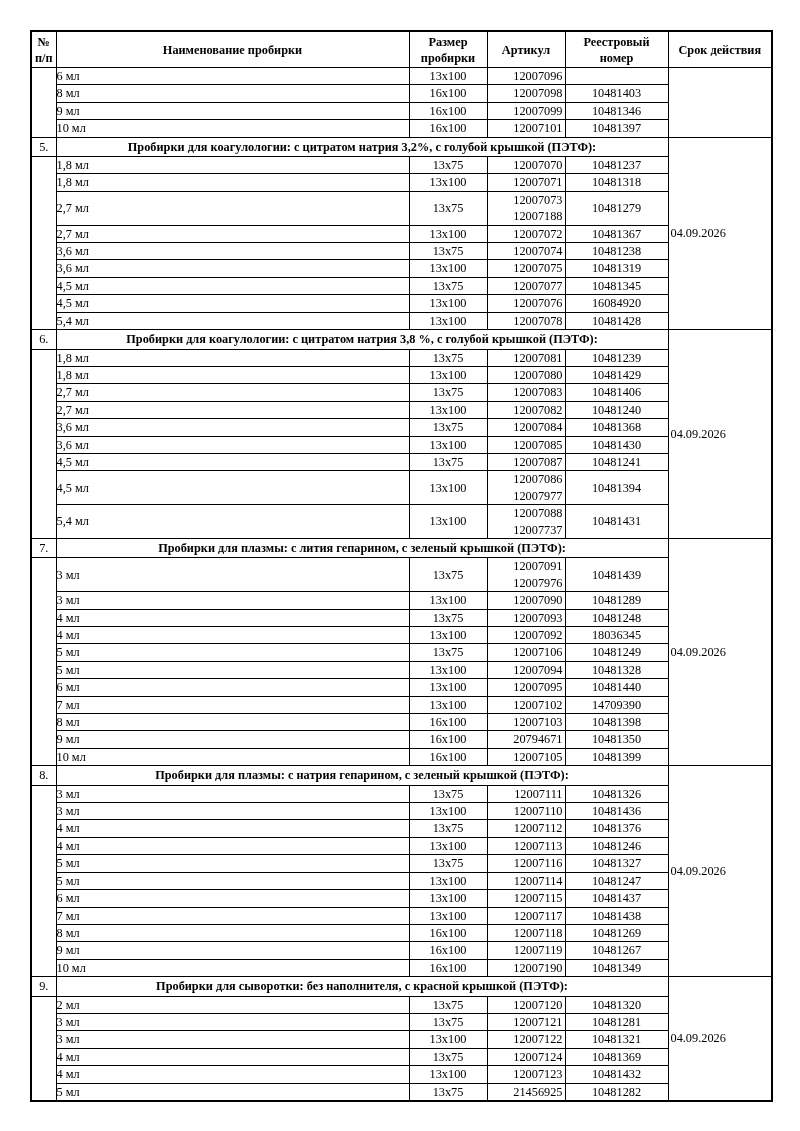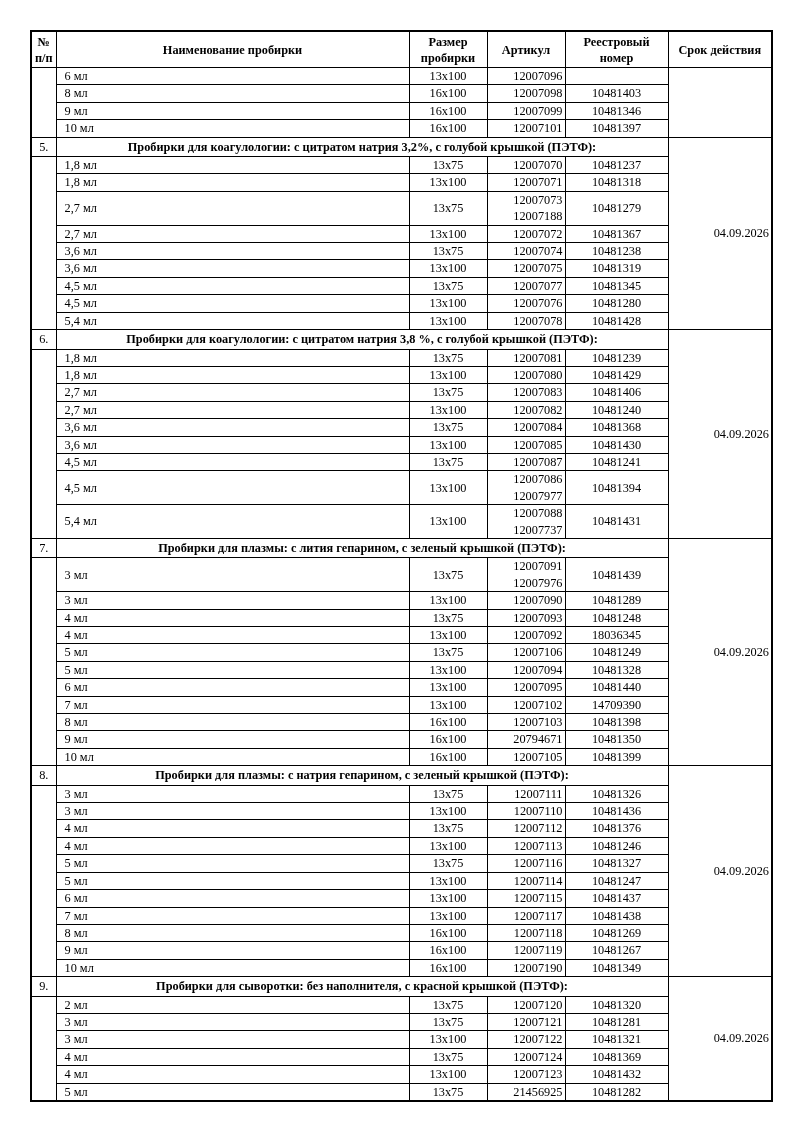--- a/index.html
+++ b/index.html
@@ -43,39 +43,39 @@
   }
   th {
     font-weight: bold;
     text-align: center;
     height: 33px;
     line-height: 16px;
     padding: 1px 1px;
   }
   td.cell-name {
     text-align: left;
-    padding-left: 8px;
+    padding-left: 0;
   }
   td.cell-center {
     text-align: center;
   }
   td.cell-article {
     text-align: right;
     white-space: pre-line;
   }
   td.cell-num {
     text-align: center;
   }
   td.cell-section {
     font-weight: bold;
     text-align: center;
     padding: 1px 17px;
   }
   td.cell-valid {
-    text-align: right;
+    text-align: left;
   }
 </style>
 </head>
 <body>
 
 <div class="page">
   <table class="registry">
     <colgroup>
       <col class="c-num">
         <col class="c-name">
@@ -167,21 +167,21 @@
         <tr>
           <td class="cell-name">4,5 мл</td>
           <td class="cell-center">13x75</td>
           <td class="cell-article">12007077</td>
           <td class="cell-center">10481345</td>
         </tr>
         <tr>
           <td class="cell-name">4,5 мл</td>
           <td class="cell-center">13x100</td>
           <td class="cell-article">12007076</td>
-          <td class="cell-center">10481280</td>
+          <td class="cell-center">16084920</td>
         </tr>
         <tr>
           <td class="cell-name">5,4 мл</td>
           <td class="cell-center">13x100</td>
           <td class="cell-article">12007078</td>
           <td class="cell-center">10481428</td>
         </tr>
         <tr>
           <td class="cell-num">6.</td>
           <td class="cell-section" colspan="4">Пробирки для коагулологии: с цитратом натрия 3,8 %, с голубой крышкой (ПЭТФ):</td>

